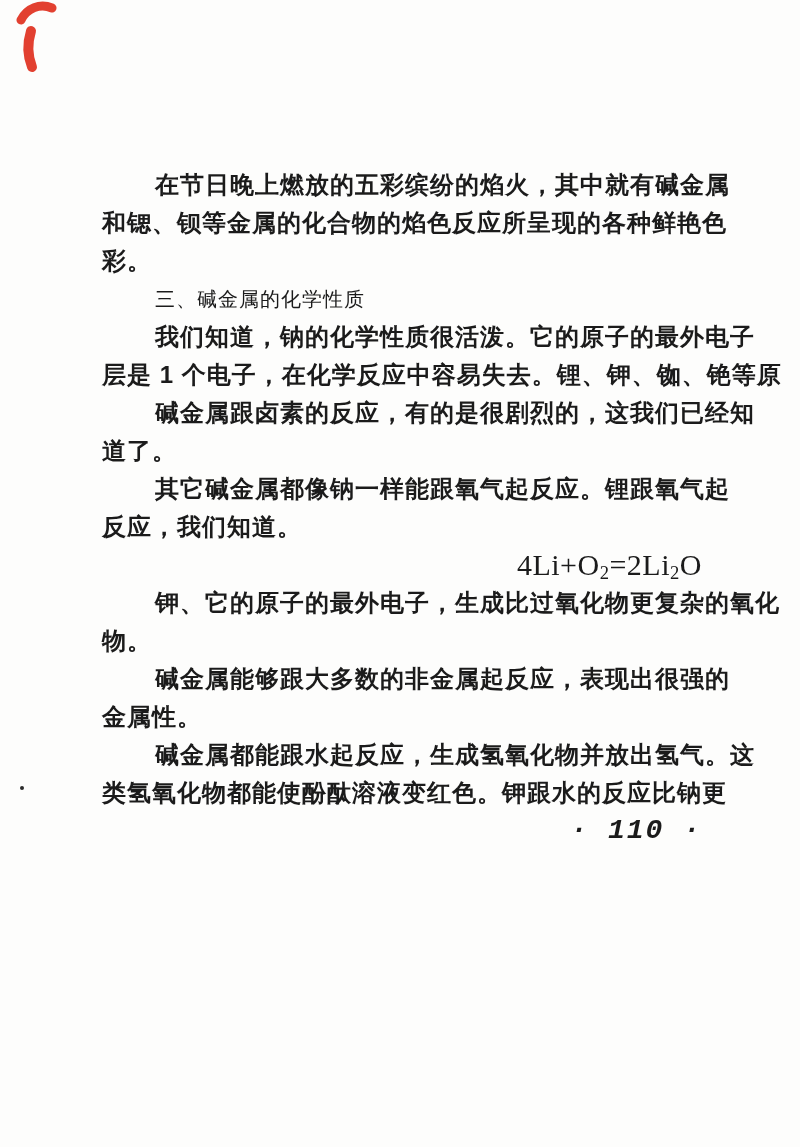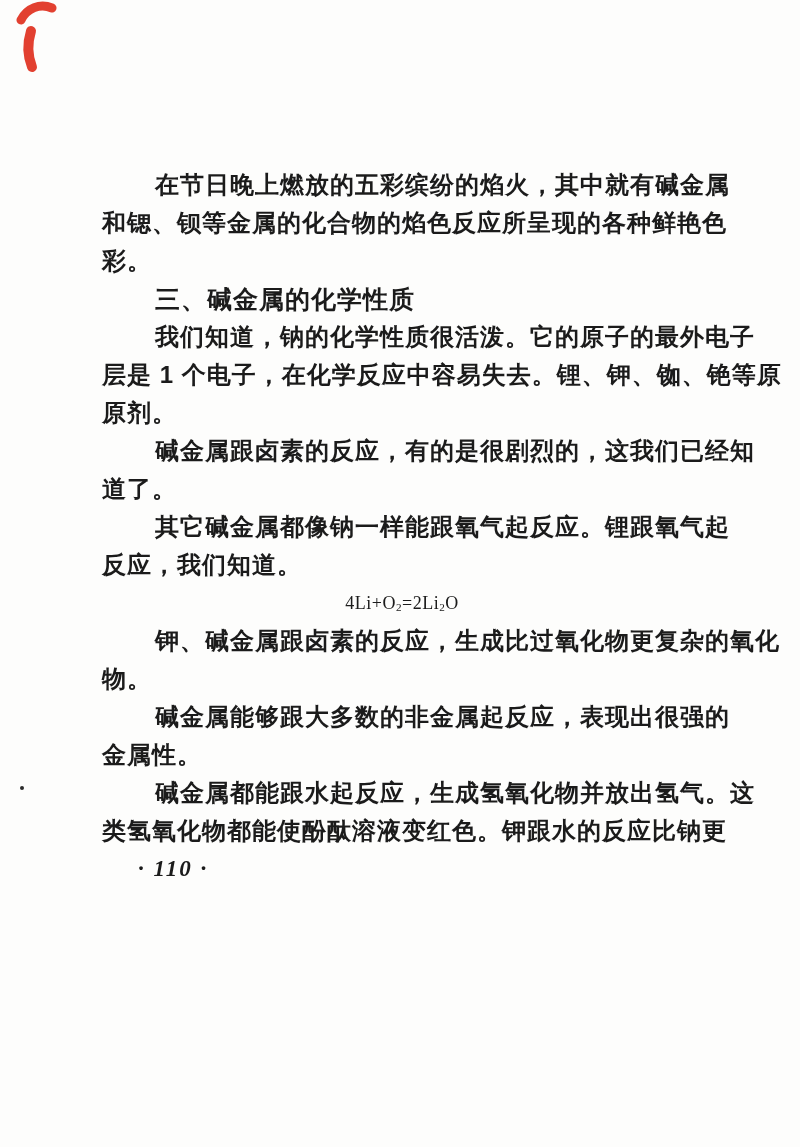--- a/index.html
+++ b/index.html
@@ -27,45 +27,46 @@
     line-height: 38px;
     height: 38px;
     font-weight: 600;
     letter-spacing: 1px;
     white-space: nowrap;
   }
   .indent {
     padding-left: 53px;
   }
   .heading {
-    font-weight: 700;
-    font-size: 25px;
+    font-weight: 400;
+    font-size: 20px;
   }
   .equation {
-    text-align: center;
+    text-align: right;
     font-family: "Liberation Serif", serif;
     font-weight: 400;
-    font-size: 18px;
+    font-size: 30px;
     letter-spacing: 0.5px;
   }
   .equation sub {
     font-size: 0.62em;
     vertical-align: baseline;
     position: relative;
     top: 0.22em;
   }
   .page-number {
-    font-family: Liberation Serif, serif;
+    font-family: Liberation Mono, monospace;
     font-style: italic;
     font-weight: 600;
-    font-size: 23px;
+    font-size: 28px;
     letter-spacing: 2px;
     padding-left: 36px;
     height: 38px;
     line-height: 38px;
+    text-align: right;
   }
   .red-mark {
     position: absolute;
     left: 14px;
     top: 0;
     width: 52px;
     height: 80px;
   }
   .ink-speck {
     position: absolute;
@@ -88,29 +89,28 @@
 <div class="ink-speck"></div>
 
 <div class="page">
 
   <div class="line indent">在节日晚上燃放的五彩缤纷的焰火，其中就有碱金属</div>
   <div class="line">和锶、钡等金属的化合物的焰色反应所呈现的各种鲜艳色</div>
   <div class="line">彩。</div>
   <div class="line indent heading">三、碱金属的化学性质</div>
   <div class="line indent">我们知道，钠的化学性质很活泼。它的原子的最外电子</div>
   <div class="line">层是 1 个电子，在化学反应中容易失去。锂、钾、铷、铯等原</div>
-  <div class="line">原剂。</div>
   <div class="line indent">碱金属跟卤素的反应，有的是很剧烈的，这我们已经知</div>
   <div class="line">道了。</div>
   <div class="line indent">其它碱金属都像钠一样能跟氧气起反应。锂跟氧气起</div>
   <div class="line">反应，我们知道。</div>
 
   <div class="line equation"><span>4Li+O</span><sub>2</sub><span>=2Li</span><sub>2</sub><span>O</span></div>
 
-  <div class="line indent">钾、碱金属跟卤素的反应，生成比过氧化物更复杂的氧化</div>
+  <div class="line indent">钾、它的原子的最外电子，生成比过氧化物更复杂的氧化</div>
   <div class="line">物。</div>
   <div class="line indent">碱金属能够跟大多数的非金属起反应，表现出很强的</div>
   <div class="line">金属性。</div>
   <div class="line indent">碱金属都能跟水起反应，生成氢氧化物并放出氢气。这</div>
   <div class="line">类氢氧化物都能使酚酞溶液变红色。钾跟水的反应比钠更</div>
 
   <div class="page-number">· 110 ·</div>
 
 </div>
 

